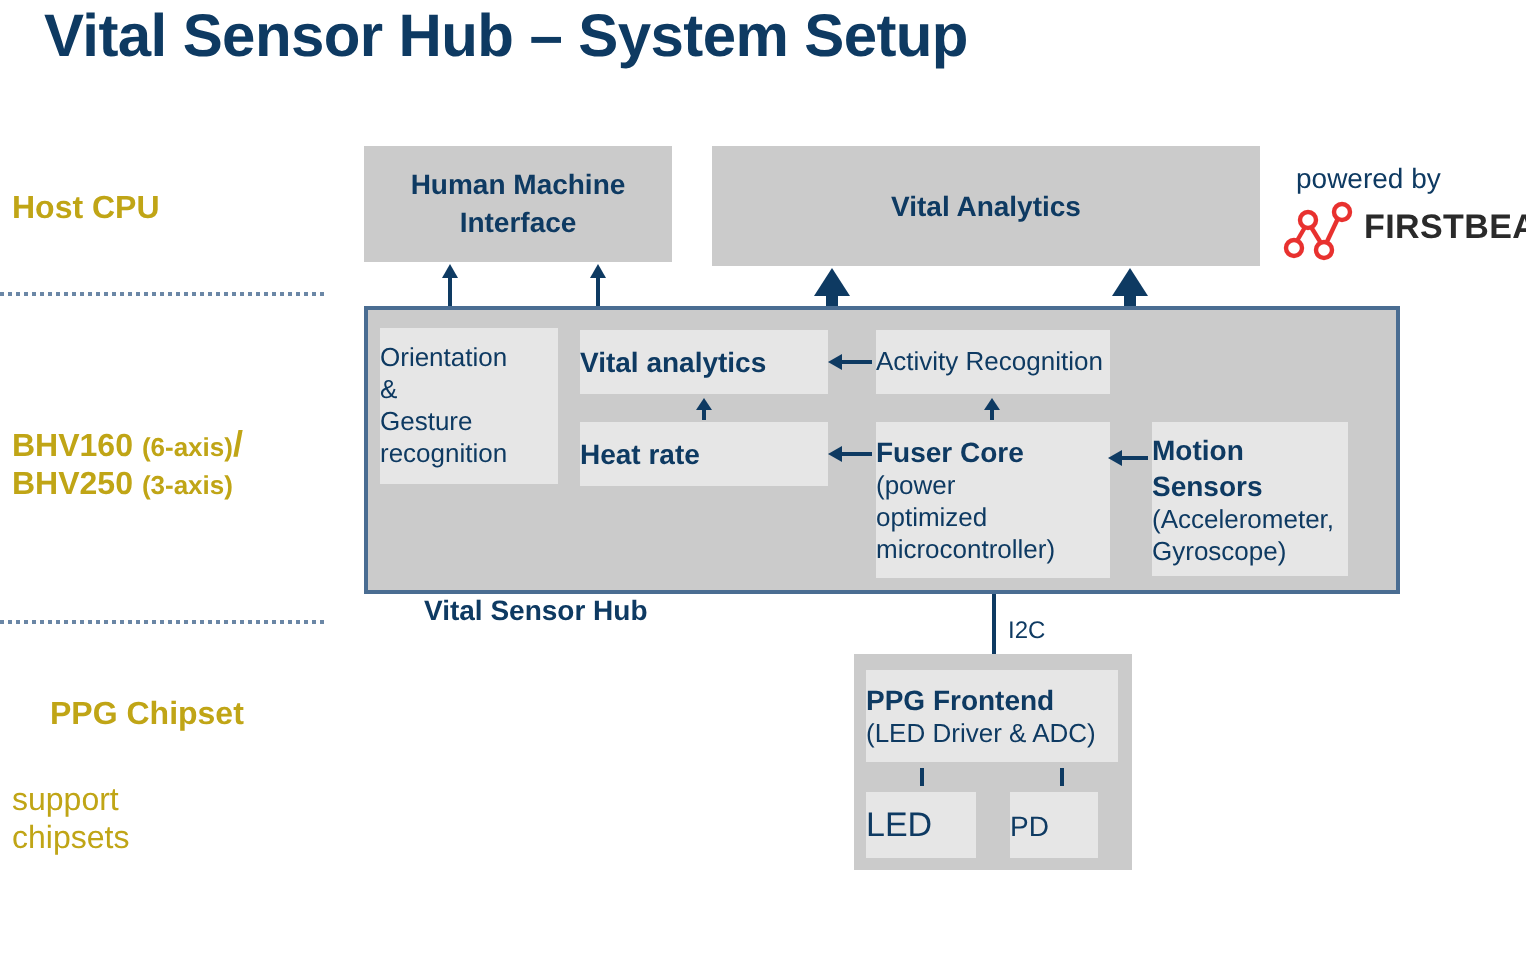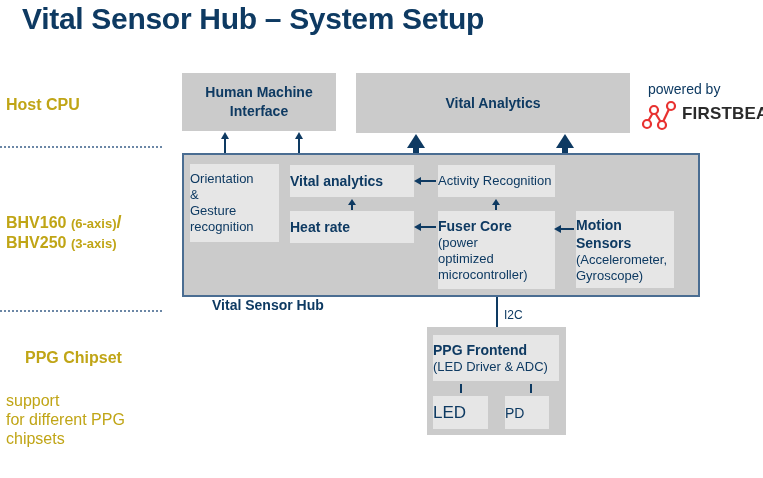--- a/index.html
+++ b/index.html
@@ -33,21 +33,20 @@
 </div>
 <div class="abs side" style="left:6px;top:234px;white-space:nowrap;">
   <span>BHV250</span>
   <span style="font-size:13px;">(3-axis)</span>
 </div>
 <div class="abs dots" style="left:0;top:310px;width:162px;"></div>
 
 <div class="abs side" style="left:6px;top:349px;margin-left:19px;">PPG Chipset</div>
 <div class="abs side-normal" style="left:6px;top:391px;">
   <div>support</div>
-  <div>for different PPG</div>
   <div>chipsets</div>
 </div>
 
 <div class="abs powered">powered by</div>
 <svg class="abs" style="left:641px;top:99px;" width="42" height="32" viewBox="0 0 42 32">
   <g fill="none" stroke="#e8312f" stroke-width="2.2">
     <line x1="6" y1="24" x2="13" y2="12"></line>
     <line x1="13" y1="12" x2="21" y2="25"></line>
     <line x1="21" y1="25" x2="29" y2="8"></line>
     <circle cx="6" cy="25" r="4" fill="#fff"></circle>

